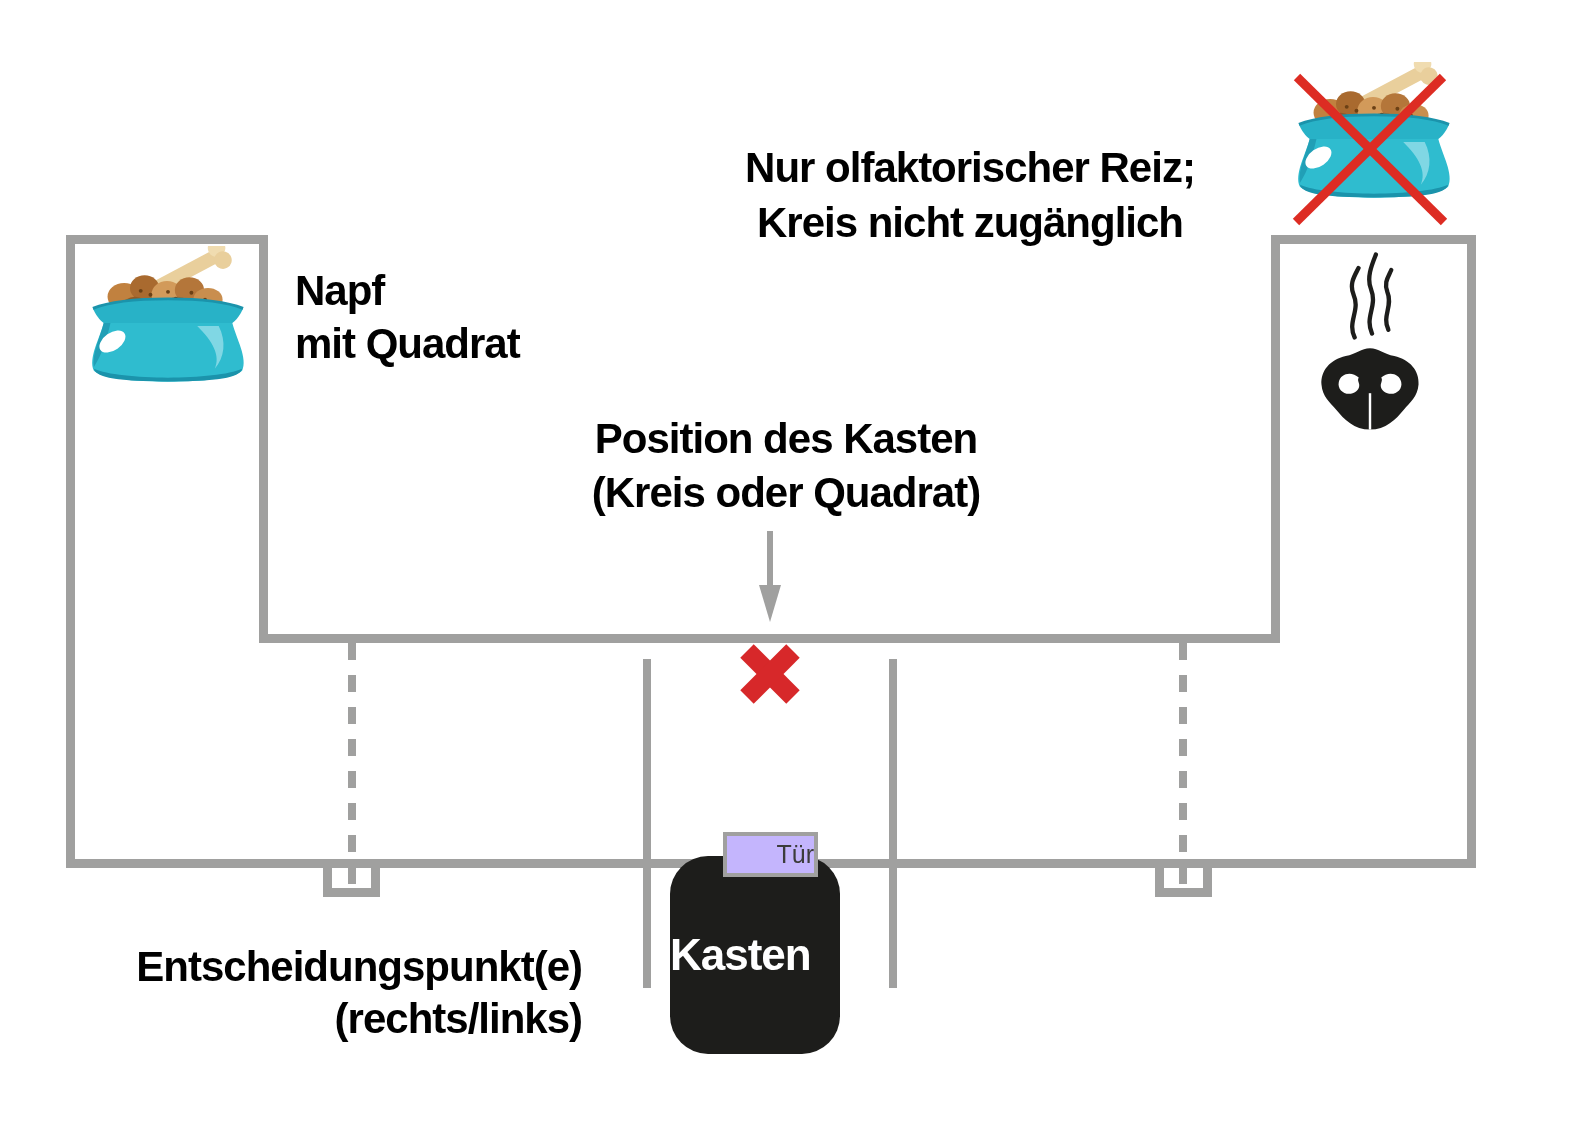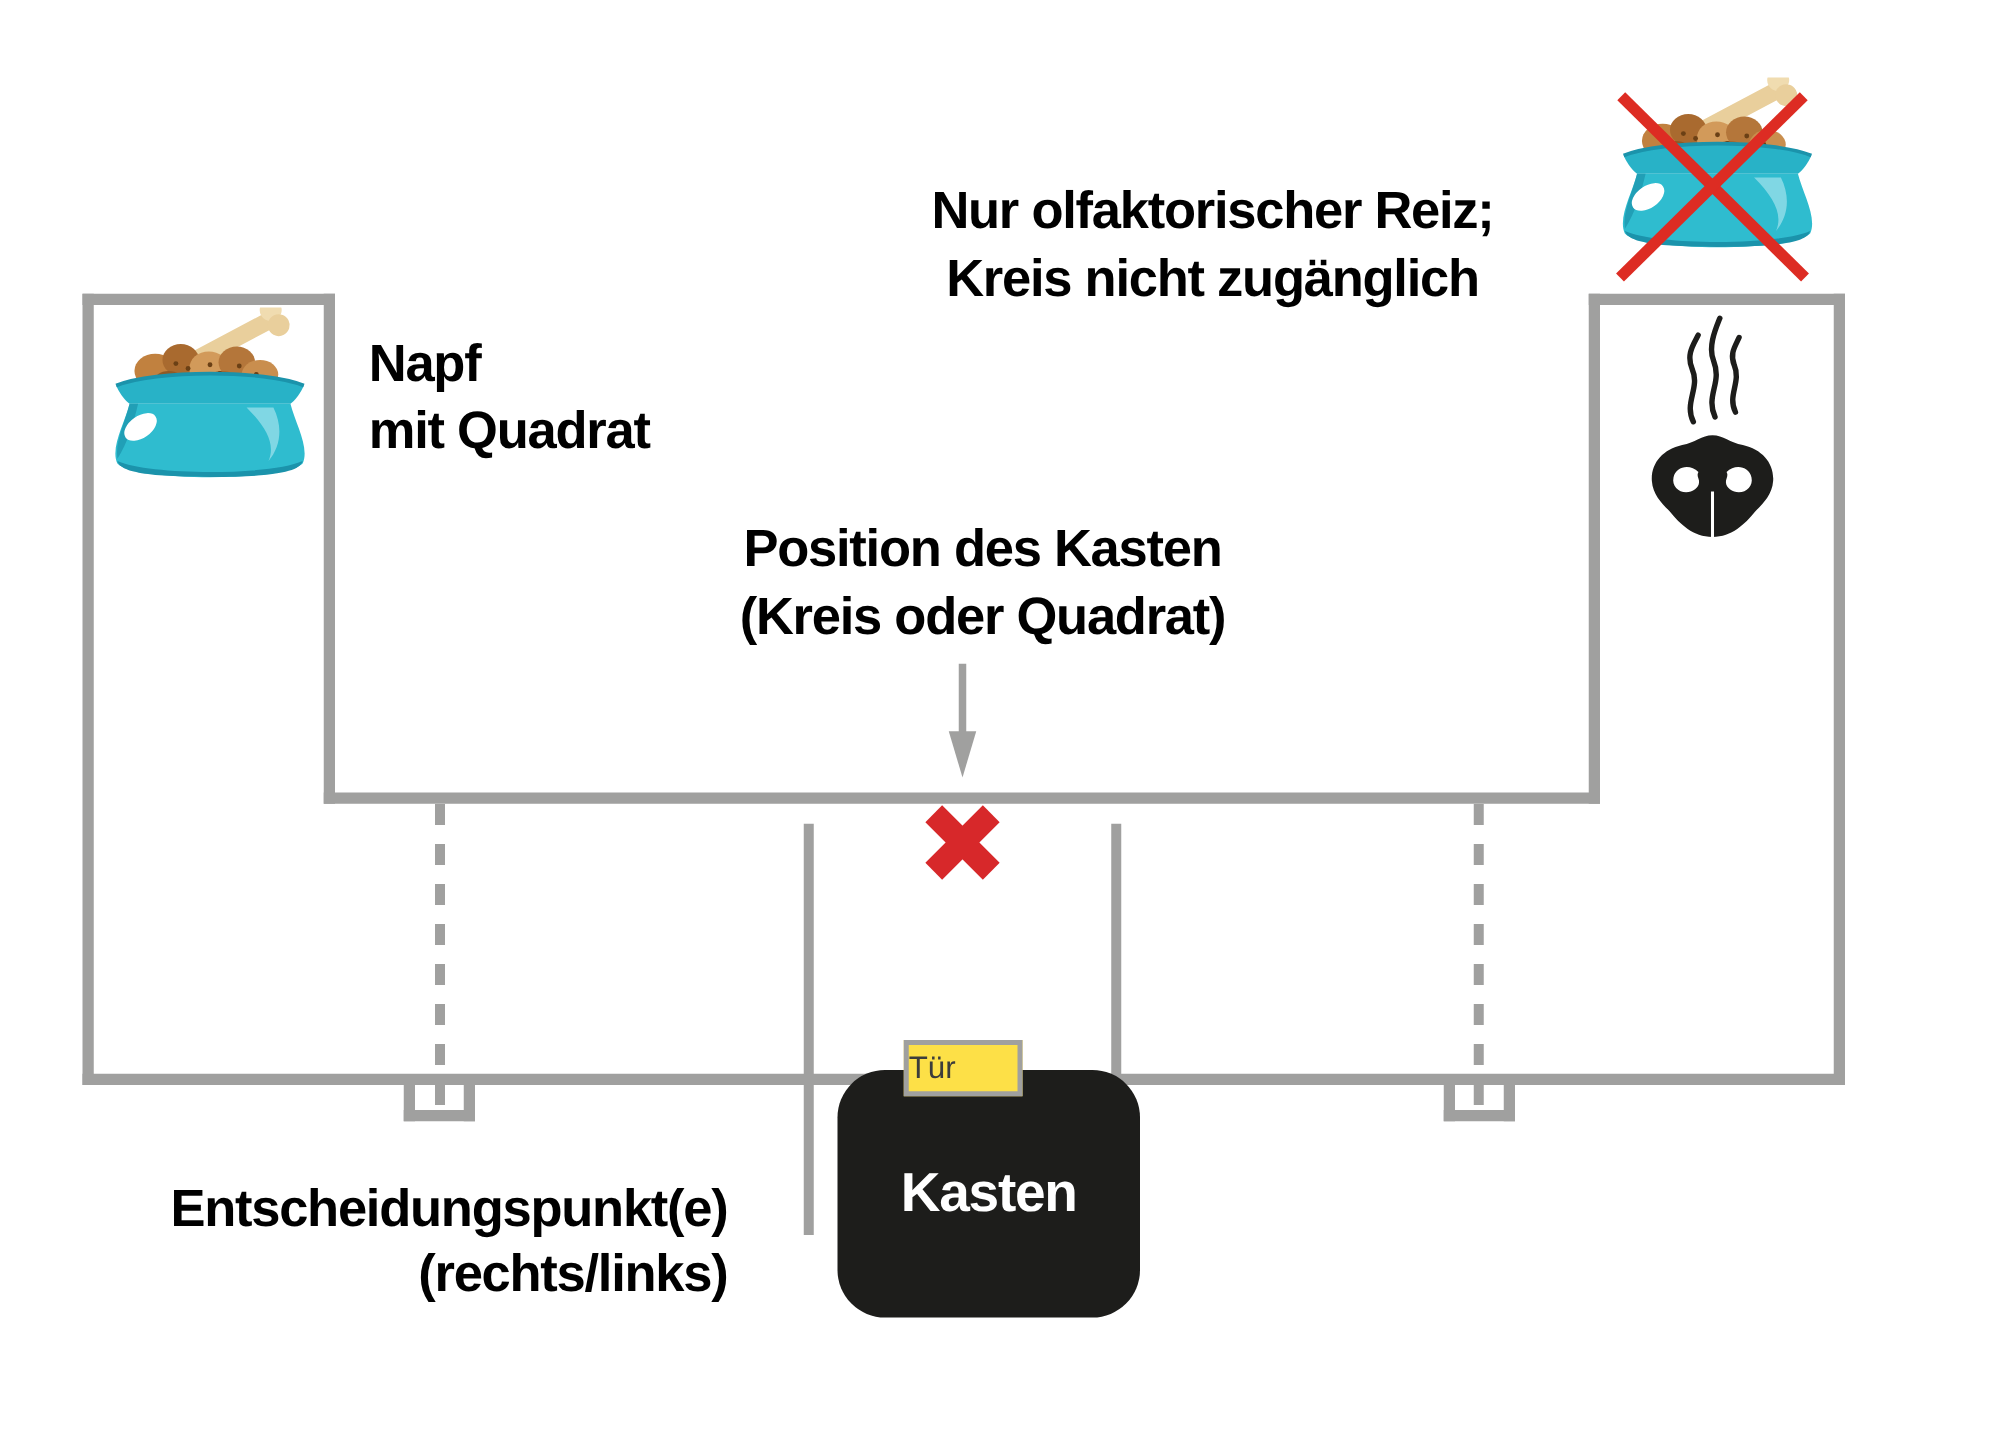--- a/index.html
+++ b/index.html
@@ -11,25 +11,25 @@
   .notch{position:absolute;background:#ffffff;border:9px solid #a0a09f;border-top:none;
          box-sizing:border-box;z-index:1;}
   .label{position:absolute;color:#000000;font-weight:700;font-size:42px;line-height:53px;
          letter-spacing:-1px;z-index:2;white-space:nowrap;}
   .center{text-align:center;}
   .right{text-align:right;}
   #arrow-shaft{position:absolute;left:767px;top:531px;width:6px;height:56px;background:#a0a09f;z-index:2;}
   #arrow-head{position:absolute;left:759px;top:585px;width:0;height:0;z-index:2;
      border-left:11px solid transparent;border-right:11px solid transparent;border-top:37px solid #a0a09f;}
   #x-marker{position:absolute;left:732px;top:636px;z-index:4;}
-  #tuer-box{position:absolute;left:723px;top:832px;width:95px;height:45px;background:#fde047;
-     border:4px solid #a0a09f;box-sizing:border-box;z-index:5;text-align:left;}
+  #tuer-box{position:absolute;left:723px;top:832px;width:95px;height:45px;background:#c4b5fd;
+     border:4px solid #a0a09f;box-sizing:border-box;z-index:5;text-align:right;}
   #tuer-box .t{font-size:25px;line-height:37px;color:#3c3c3b;font-weight:400;letter-spacing:0;}
-  #kasten-box{position:absolute;left:670px;top:856px;width:242px;height:198px;background:#1d1d1b;
-     border-radius:38px;z-index:4;text-align:center;}
+  #kasten-box{position:absolute;left:670px;top:856px;width:170px;height:198px;background:#1d1d1b;
+     border-radius:38px;z-index:4;}
   #kasten-box .t{color:#ffffff;font-size:44px;line-height:198px;font-weight:700;letter-spacing:-1px;}
   .icon{position:absolute;z-index:2;}
 </style>
 </head>
 <body>
 
 <div id="stage">
 
   <div class="wall" style="left:66px;top:235px;width:9px;height:633px;"></div>
   <div class="wall" style="left:66px;top:235px;width:202px;height:9px;"></div>

